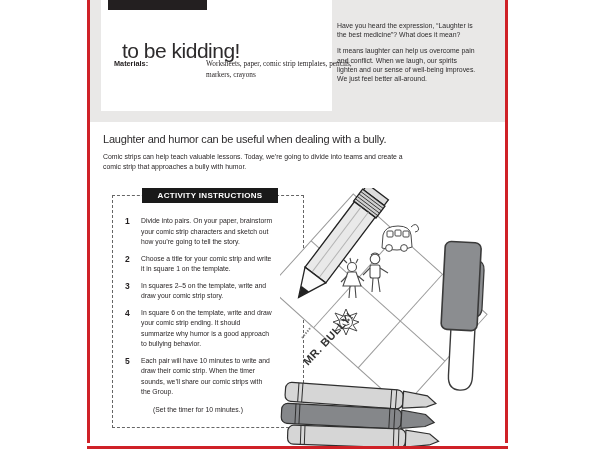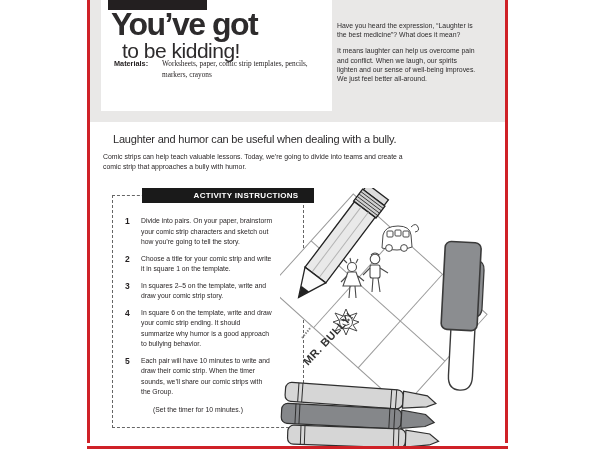--- a/index.html
+++ b/index.html
@@ -12,59 +12,58 @@
   .rule-bottom{position:absolute;left:87px;top:446px;width:421px;height:3px;background:#cf2127;}
 
   
   .gray-band{position:absolute;left:90px;top:0;width:415px;height:122px;background:#e9e8e7;}
 
   
   .title-card{position:absolute;left:101px;top:0;width:231px;height:111px;background:#ffffff;}
   .lesson-tab{position:absolute;left:108px;top:0;width:99px;height:10px;background:#231f20;}
   .title1{position:absolute;left:111px;top:6px;font-size:32px;font-weight:bold;letter-spacing:-1.5px;color:#2d2b2c;white-space:nowrap;}
   .title2{position:absolute;left:122px;top:39px;font-size:21px;letter-spacing:-0.5px;color:#2d2b2c;white-space:nowrap;}
-  .meta-row{position:absolute;left:114px;display:flex;font-size:7.3px;line-height:10.5px;}
+  .meta-row{position:absolute;left:114px;display:flex;font-size:7.3px;line-height:10.5px;gap:44px;}
   .meta-row .lbl{width:48px;font-weight:bold;flex:none;}
   .meta-row .val{width:158px;font-family:Liberation Serif, serif;}
   .mat-row{top:59px;}
   .dir-row{top:84px;}
 
   
   .intro{position:absolute;left:337px;top:21px;width:141px;font-size:6.9px;line-height:9.2px;color:#2d2b2c;}
   .intro p{margin:0 0 7px 0;}
 
   
-  .headline{position:absolute;left:103px;top:133px;font-size:11px;color:#2d2b2c;white-space:nowrap;letter-spacing:-0.2px;margin-left:10px;}
+  .headline{position:absolute;left:103px;top:133px;font-size:11px;color:#2d2b2c;white-space:nowrap;letter-spacing:-0.2px;}
   .subtext{position:absolute;left:103px;top:152px;width:308px;font-size:6.9px;line-height:10px;}
 
   
   .activity-box{position:absolute;left:112px;top:195px;width:192px;height:233px;
                 border:1px dashed #666;box-sizing:border-box;background:#fff;}
   .activity-header{position:absolute;left:142px;top:188px;width:136px;height:15px;background:#1a1a1a;
                    color:#ffffff;font-size:8px;font-weight:bold;letter-spacing:0.3px;
-                   display:flex;align-items:center;justify-content:center;padding-left:36px;}
+                   display:flex;align-items:center;justify-content:center;}
   .steps{padding:20px 8px 0 12px;}
   .step{display:flex;margin-bottom:6px;}
   .step .num{width:16px;flex:none;font-size:8.5px;font-weight:bold;}
   .step .txt{width:132px;font-size:6.8px;line-height:10.5px;}
   .timer-note{margin:8px 0 0 28px;font-size:6.8px;}
 
   
   .illus{position:absolute;left:280px;top:188px;width:230px;height:262px;}
 </style>
 </head>
 <body>
 
 <div class="page">
 
   <div class="gray-band"></div>
 
   <div class="title-card"></div>
   <div class="lesson-tab"></div>
-  <div class="title1">You’ve got</div>
   <div class="title2">to be kidding!</div>
   <div class="meta-row mat-row">
     <span class="lbl">Materials:</span>
     <span class="val">Worksheets, paper, comic strip templates, pencils, markers, crayons</span>
   </div>
 
   <div class="intro">
     <p>Have you heard the expression, “Laughter is the best medicine”? What does it mean?</p>
     <p>It means laughter can help us overcome pain and conflict. When we laugh, our spirits lighten and our sense of well-being improves. We just feel better all-around.</p>
   </div>

